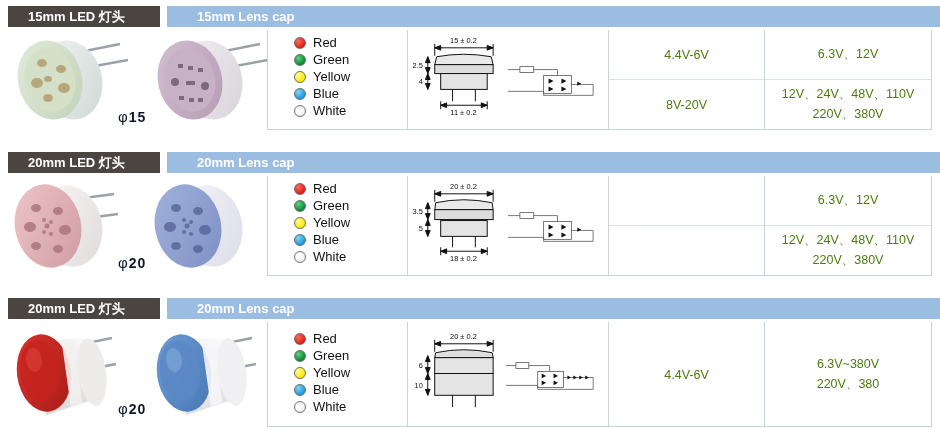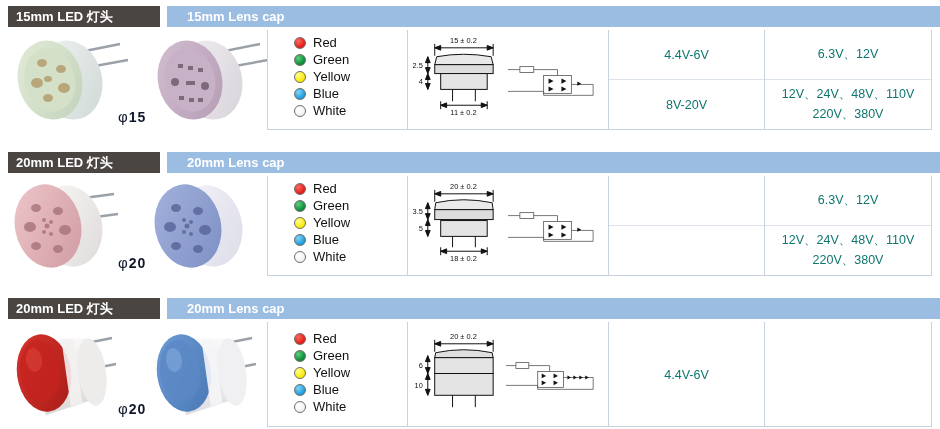--- a/index.html
+++ b/index.html
@@ -12,29 +12,29 @@
   .sec1{top:0;height:140px;}
   .sec2{top:146px;height:140px;}
   .sec3{top:292px;height:137px;}
 
   
   .hdr-dark{
     position:absolute;left:8px;top:6px;width:152px;height:21px;
     background:#4b4542;display:flex;align-items:center;
   }
   .hdr-dark .txt{
-    color:#ffffff;font-size:13px;font-weight:bold;padding-left:8px;
+    color:#ffffff;font-size:13px;font-weight:bold;padding-left:20px;
     letter-spacing:0px;white-space:nowrap;line-height:1;
   }
   .hdr-blue{
     position:absolute;left:167px;top:6px;width:773px;height:21px;
     background:#9bbde2;display:flex;align-items:center;
   }
   .hdr-blue .txt{
-    color:#ffffff;font-size:13px;font-weight:bold;padding-left:20px;
+    color:#ffffff;font-size:13px;font-weight:bold;padding-left:30px;
     white-space:nowrap;line-height:1;
   }
 
   
   .photos{position:absolute;left:0;top:28px;width:265px;height:108px;}
   .phi{
     position:absolute;font-size:14px;font-weight:bold;color:#0f172a;
     letter-spacing:1px;
   }
   .phi .g{font-weight:normal;font-size:15px;}
@@ -59,21 +59,21 @@
   .crow{display:flex;align-items:center;height:17px;}
   .swatch{
     width:12px;height:12px;border-radius:50%;
     border:1px solid #6e6e6e;margin-right:7px;flex:0 0 auto;
     box-sizing:border-box;
   }
   .clabel{font-size:13px;color:#111;line-height:1;}
 
   .cell{
     position:absolute;left:0;right:0;display:flex;align-items:center;
-    justify-content:center;text-align:center;font-size:12.5px;color:#0f766e;
+    justify-content:center;text-align:center;font-size:12.5px;color:#4d7c0f;
   }
   .cell .two{line-height:1.55;}
 
   
   .draw{position:absolute;left:0;top:0;width:100%;height:100%;}
   svg{display:block;}
 </style>
 </head>
 <body>
 
@@ -566,14 +566,22 @@
           <text x="14" y="46" text-anchor="end">6</text>
           <text x="14" y="67" text-anchor="end">10</text>
         </g>
       </svg>
     </div>
 
     <div class="col-volt">
       <div class="cell" style="top:0;height:105px;">4.4V-6V</div>
     </div>
 
+    <div class="col-range">
+      <div class="cell" style="top:0;height:105px;">
+        <div class="two">
+          <div>6.3V~380V</div>
+          <div>220V、380</div>
+        </div>
+      </div>
+    </div>
   </div>
 </div>
 
 </body></html>

